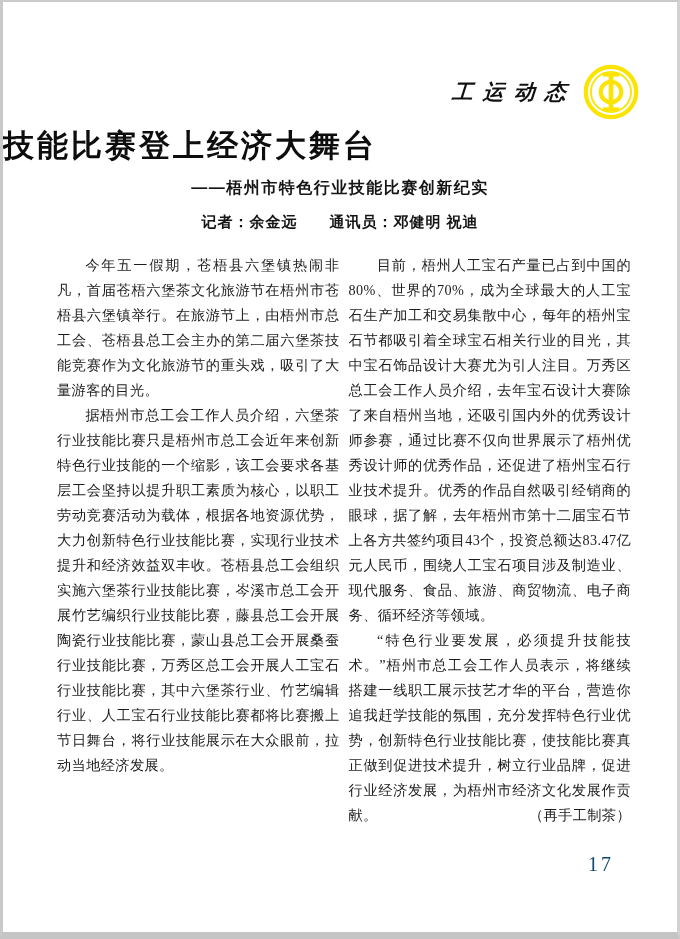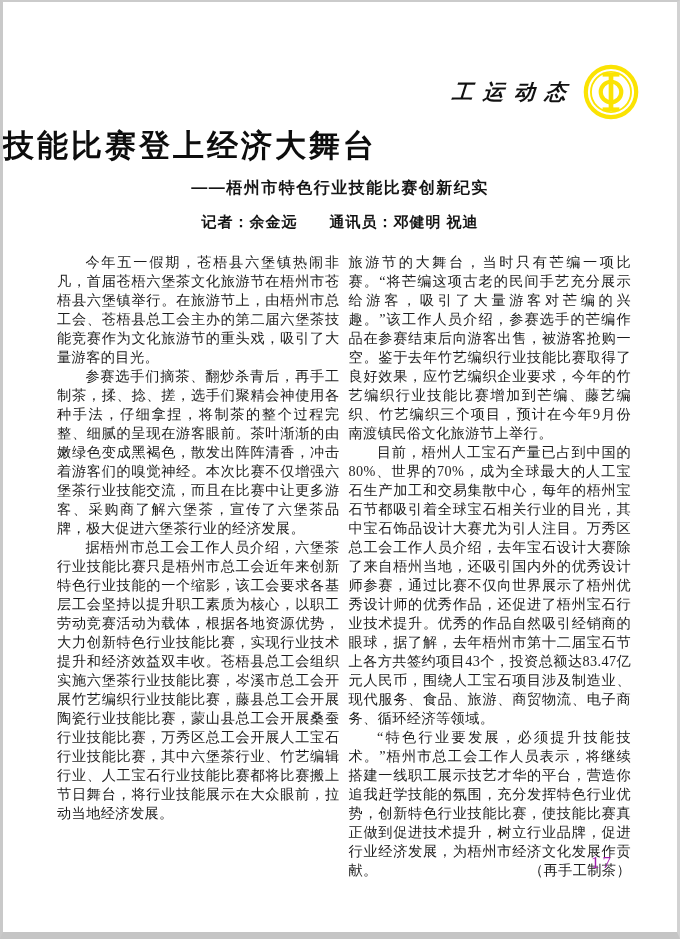--- a/index.html
+++ b/index.html
@@ -78,38 +78,38 @@
     top: 251px;
     left: 54px;
     width: 574px;
     display: flex;
     gap: 9px;
   }
   .column { width: 282.5px; }
   .column p {
     margin: 0;
     font-size: 14.2px;
-    line-height: 19px;
+    line-height: 25px;
     text-align: justify;
     text-justify: inter-character;
     word-break: break-all;
     letter-spacing: 0.4px;
     color: #1c1c1c;
   }
   .column p.indent { text-indent: 2em; }
   .attribution { float: right; }
 
   
   .page-number {
     position: absolute;
     top: 851px;
     right: 63px;
-    font-size: 17px;
+    font-size: 20px;
     letter-spacing: 3px;
-    color: #a21caf;
+    color: #0c4a6e;
   }
 </style>
 </head>
 <body>
 
 <div class="page">
 
   <div class="header">
     <span class="section-label">工运动态</span>
     <svg class="logo" viewBox="0 0 60 60" aria-hidden="true">
@@ -124,25 +124,23 @@
     </svg>
   </div>
 
   <div class="title">技能比赛登上经济大舞台</div>
   <div class="subtitle">——梧州市特色行业技能比赛创新纪实</div>
   <div class="byline">记者：余金远　　通讯员：邓健明 祝迪</div>
 
   <div class="body-columns">
     <div class="column">
       <p class="indent">今年五一假期，苍梧县六堡镇热闹非凡，首届苍梧六堡茶文化旅游节在梧州市苍梧县六堡镇举行。在旅游节上，由梧州市总工会、苍梧县总工会主办的第二届六堡茶技能竞赛作为文化旅游节的重头戏，吸引了大量游客的目光。</p>
-      <p class="indent">参赛选手们摘茶、翻炒杀青后，再手工制茶，揉、捻、搓，选手们聚精会神使用各种手法，仔细拿捏，将制茶的整个过程完整、细腻的呈现在游客眼前。茶叶渐渐的由嫩绿色变成黑褐色，散发出阵阵清香，冲击着游客们的嗅觉神经。本次比赛不仅增强六堡茶行业技能交流，而且在比赛中让更多游客、采购商了解六堡茶，宣传了六堡茶品牌，极大促进六堡茶行业的经济发展。</p>
       <p class="indent">据梧州市总工会工作人员介绍，六堡茶行业技能比赛只是梧州市总工会近年来创新特色行业技能的一个缩影，该工会要求各基层工会坚持以提升职工素质为核心，以职工劳动竞赛活动为载体，根据各地资源优势，大力创新特色行业技能比赛，实现行业技术提升和经济效益双丰收。苍梧县总工会组织实施六堡茶行业技能比赛，岑溪市总工会开展竹艺编织行业技能比赛，藤县总工会开展陶瓷行业技能比赛，蒙山县总工会开展桑蚕行业技能比赛，万秀区总工会开展人工宝石行业技能比赛，其中六堡茶行业、竹艺编辑行业、人工宝石行业技能比赛都将比赛搬上节日舞台，将行业技能展示在大众眼前，拉动当地经济发展。</p>
     </div>
     <div class="column">
-      <p>旅游节的大舞台，当时只有芒编一项比赛。“将芒编这项古老的民间手艺充分展示给游客，吸引了大量游客对芒编的兴趣。”该工作人员介绍，参赛选手的芒编作品在参赛结束后向游客出售，被游客抢购一空。鉴于去年竹艺编织行业技能比赛取得了良好效果，应竹艺编织企业要求，今年的竹艺编织行业技能比赛增加到芒编、藤艺编织、竹艺编织三个项目，预计在今年9月份南渡镇民俗文化旅游节上举行。</p>
       <p class="indent">目前，梧州人工宝石产量已占到中国的80%、世界的70%，成为全球最大的人工宝石生产加工和交易集散中心，每年的梧州宝石节都吸引着全球宝石相关行业的目光，其中宝石饰品设计大赛尤为引人注目。万秀区总工会工作人员介绍，去年宝石设计大赛除了来自梧州当地，还吸引国内外的优秀设计师参赛，通过比赛不仅向世界展示了梧州优秀设计师的优秀作品，还促进了梧州宝石行业技术提升。优秀的作品自然吸引经销商的眼球，据了解，去年梧州市第十二届宝石节上各方共签约项目43个，投资总额达83.47亿元人民币，围绕人工宝石项目涉及制造业、现代服务、食品、旅游、商贸物流、电子商务、循环经济等领域。</p>
       <p class="indent">
         <span>“特色行业要发展，必须提升技能技术。”梧州市总工会工作人员表示，将继续搭建一线职工展示技艺才华的平台，营造你追我赶学技能的氛围，充分发挥特色行业优势，创新特色行业技能比赛，使技能比赛真正做到促进技术提升，树立行业品牌，促进行业经济发展，为梧州市经济文化发展作贡献。</span>
         <span class="attribution">（再手工制茶）</span>
       </p>
     </div>
   </div>
 
   <div class="page-number">17</div>
 

